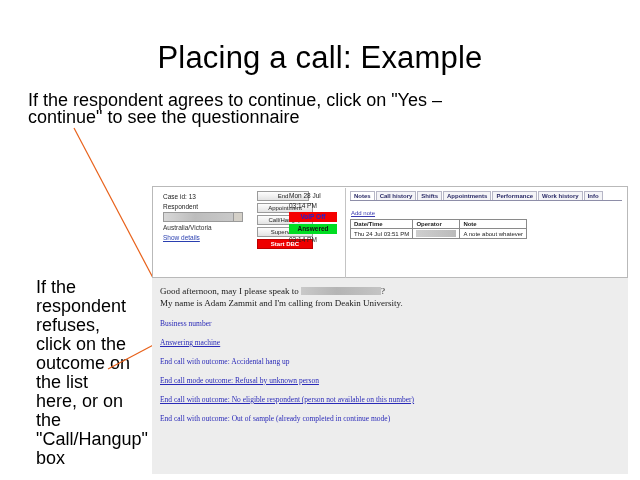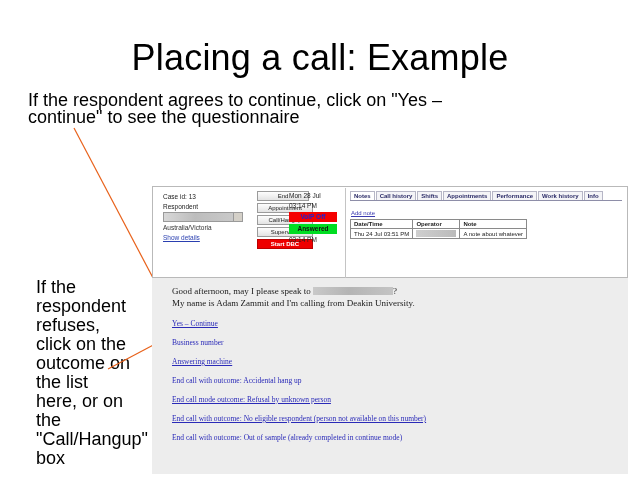--- a/index.html
+++ b/index.html
@@ -16,21 +16,21 @@
     color: #000000;
   }
 
   
   .slide-title {
     position: absolute;
     left: 0;
     top: 38px;
     width: 640px;
     text-align: center;
-    font-size: 36px;
+    font-size: 31px;
     font-weight: normal;
     letter-spacing: 0.2px;
     color: #000000;
     line-height: 40px;
   }
 
   
   .callout {
     position: absolute;
     font-size: 18px;
@@ -222,21 +222,21 @@
   }
 
   
   .script-area {
     position: absolute;
     left: 0;
     top: 92px;
     width: 476px;
     height: 196px;
     background: #ededed;
-    padding: 8px 10px 0 20px;
+    padding: 8px 10px 0 8px;
     box-sizing: border-box;
   }
   .script-line {
     font-family: "Liberation Serif", serif;
     font-size: 9px;
     line-height: 11.5px;
     color: #1a1a1a;
   }
   .redact-inline {
     display: inline-block;
@@ -336,21 +336,20 @@
     </div>
   </div>
 
   <div class="script-area">
     <div class="script-line">
       <span>Good afternoon, may I please speak to </span><span class="redact-inline"></span><span>?</span>
     </div>
     <div class="script-line">My name is Adam Zammit and I'm calling from Deakin University.</div>
 
     <div class="outcome-list">
-      <a class="outcome">Yes – Continue</a>
       <a class="outcome plain">Business number</a>
       <a class="outcome">Answering machine</a>
       <a class="outcome plain">End call with outcome: Accidental hang up</a>
       <a class="outcome">End call mode outcome: Refusal by unknown person</a>
       <a class="outcome">End call with outcome: No eligible respondent (person not available on this number)</a>
       <a class="outcome plain">End call with outcome: Out of sample (already completed in continue mode)</a>
     </div>
   </div>
 </div>
 

